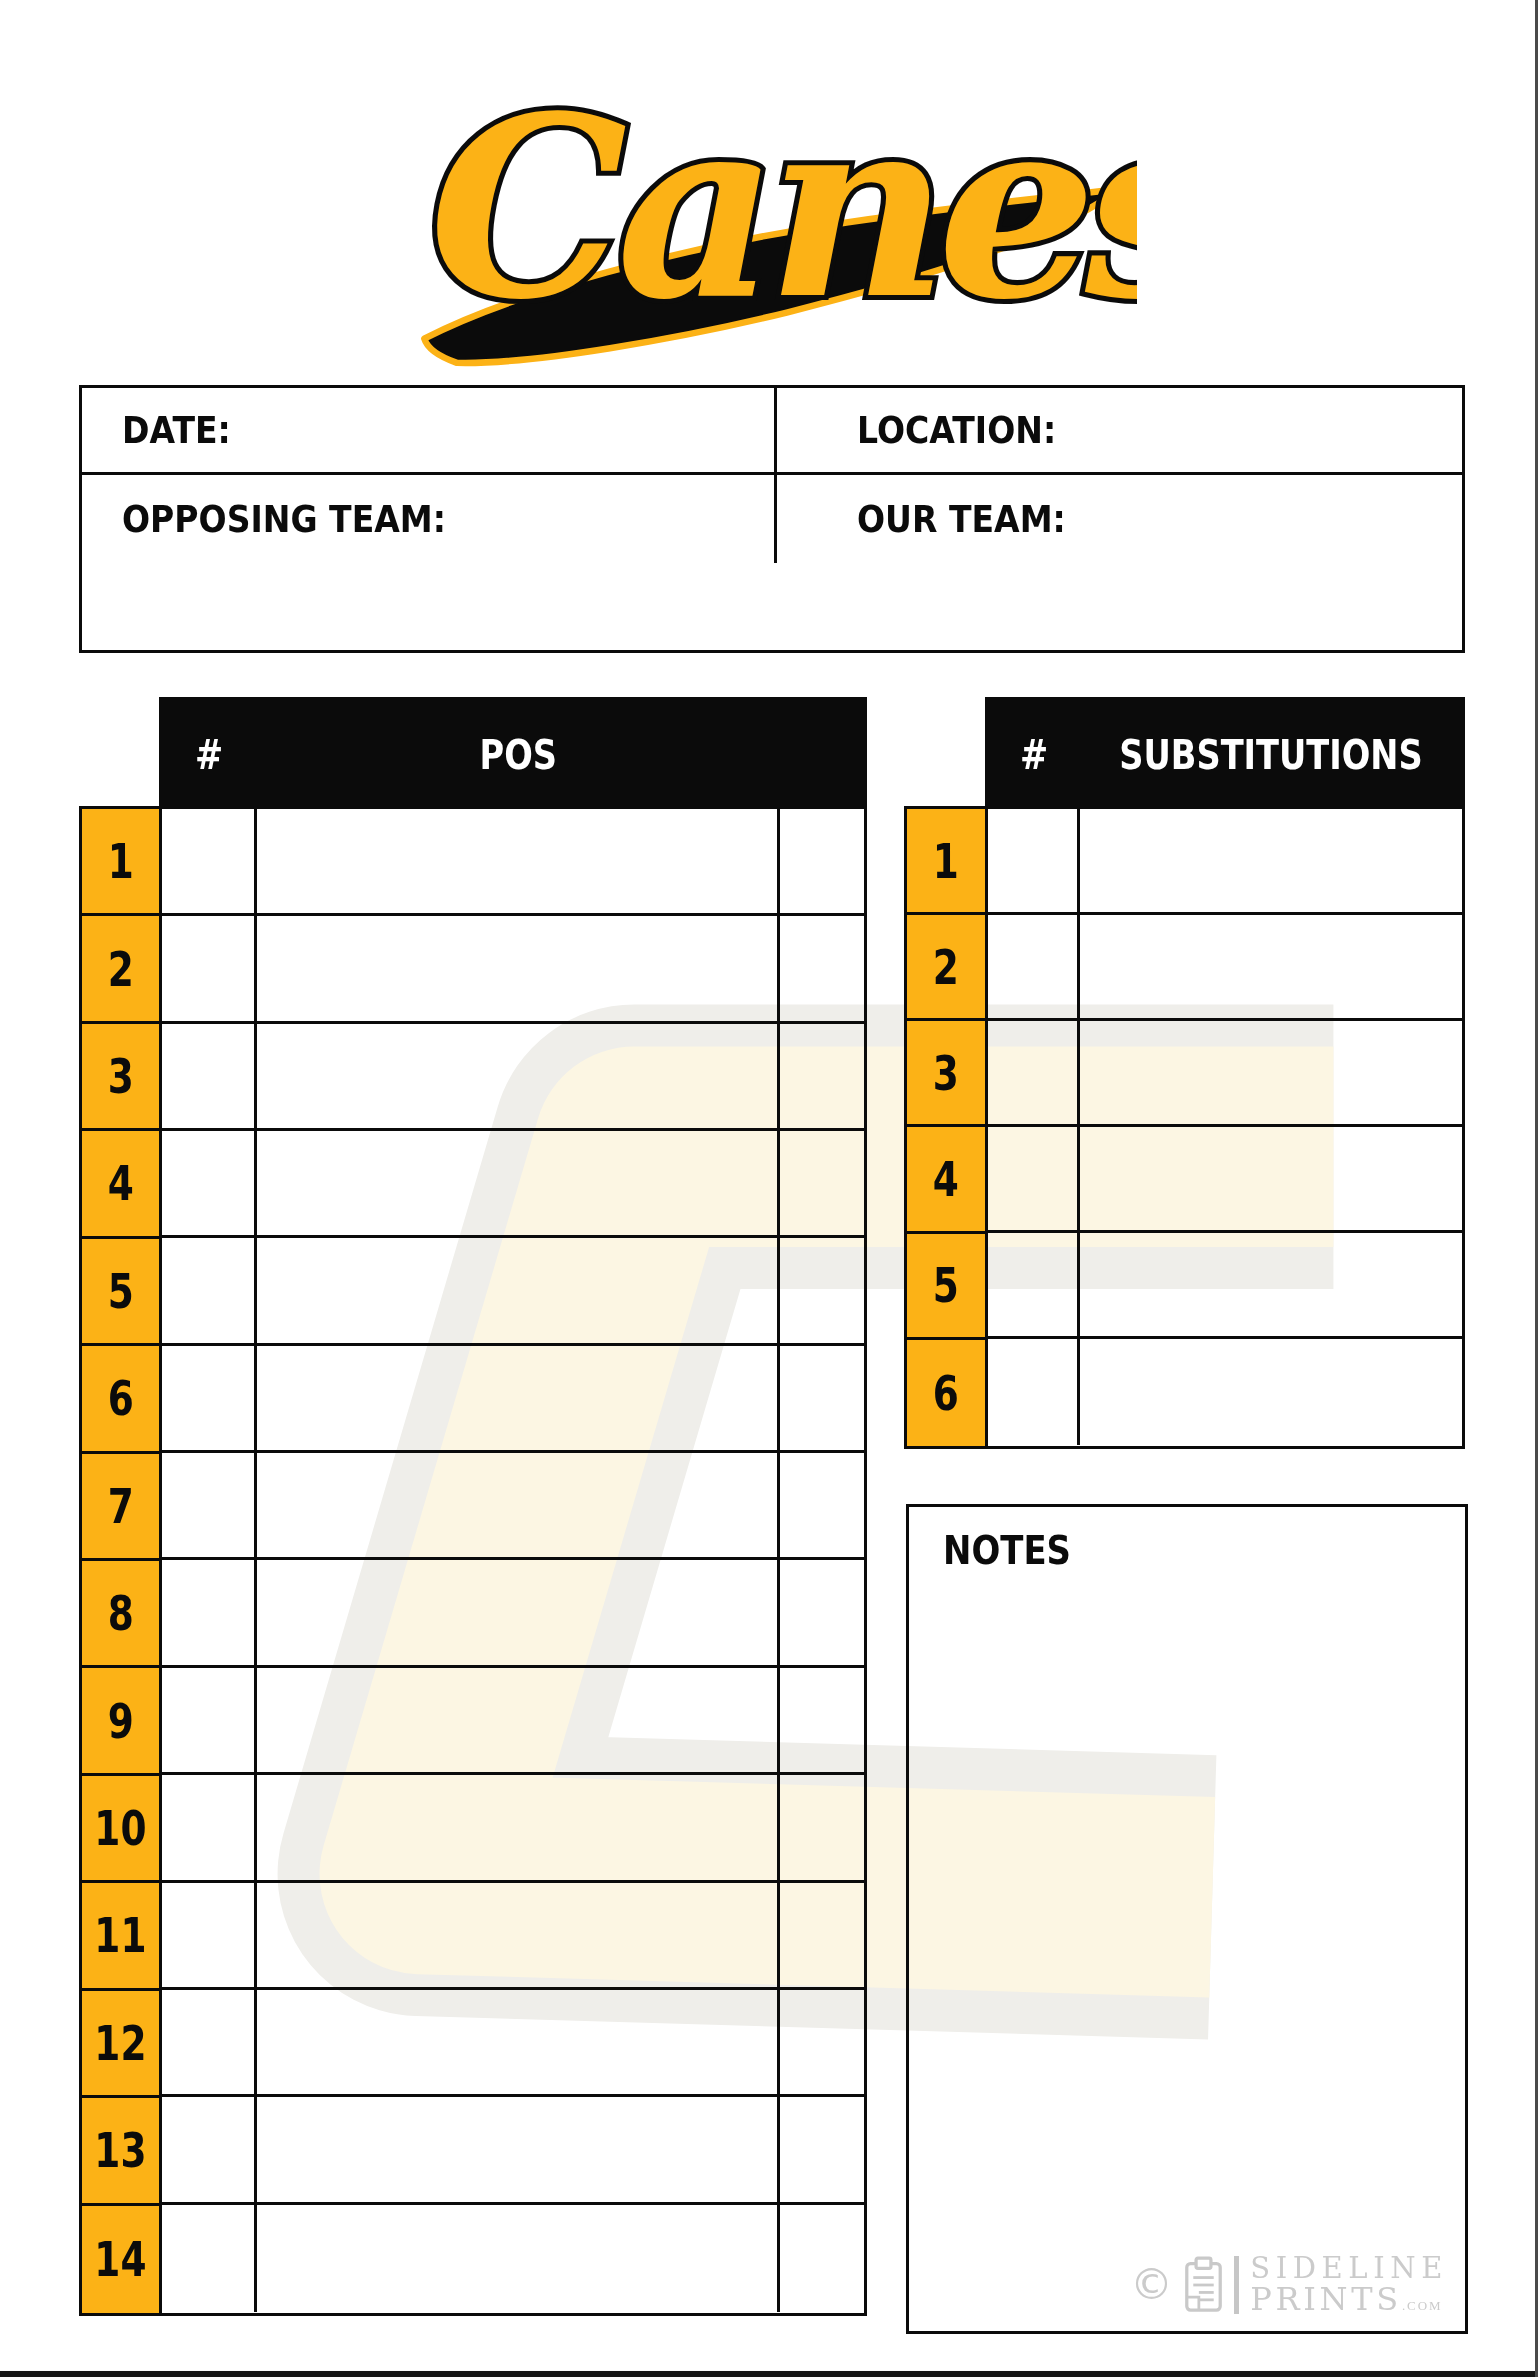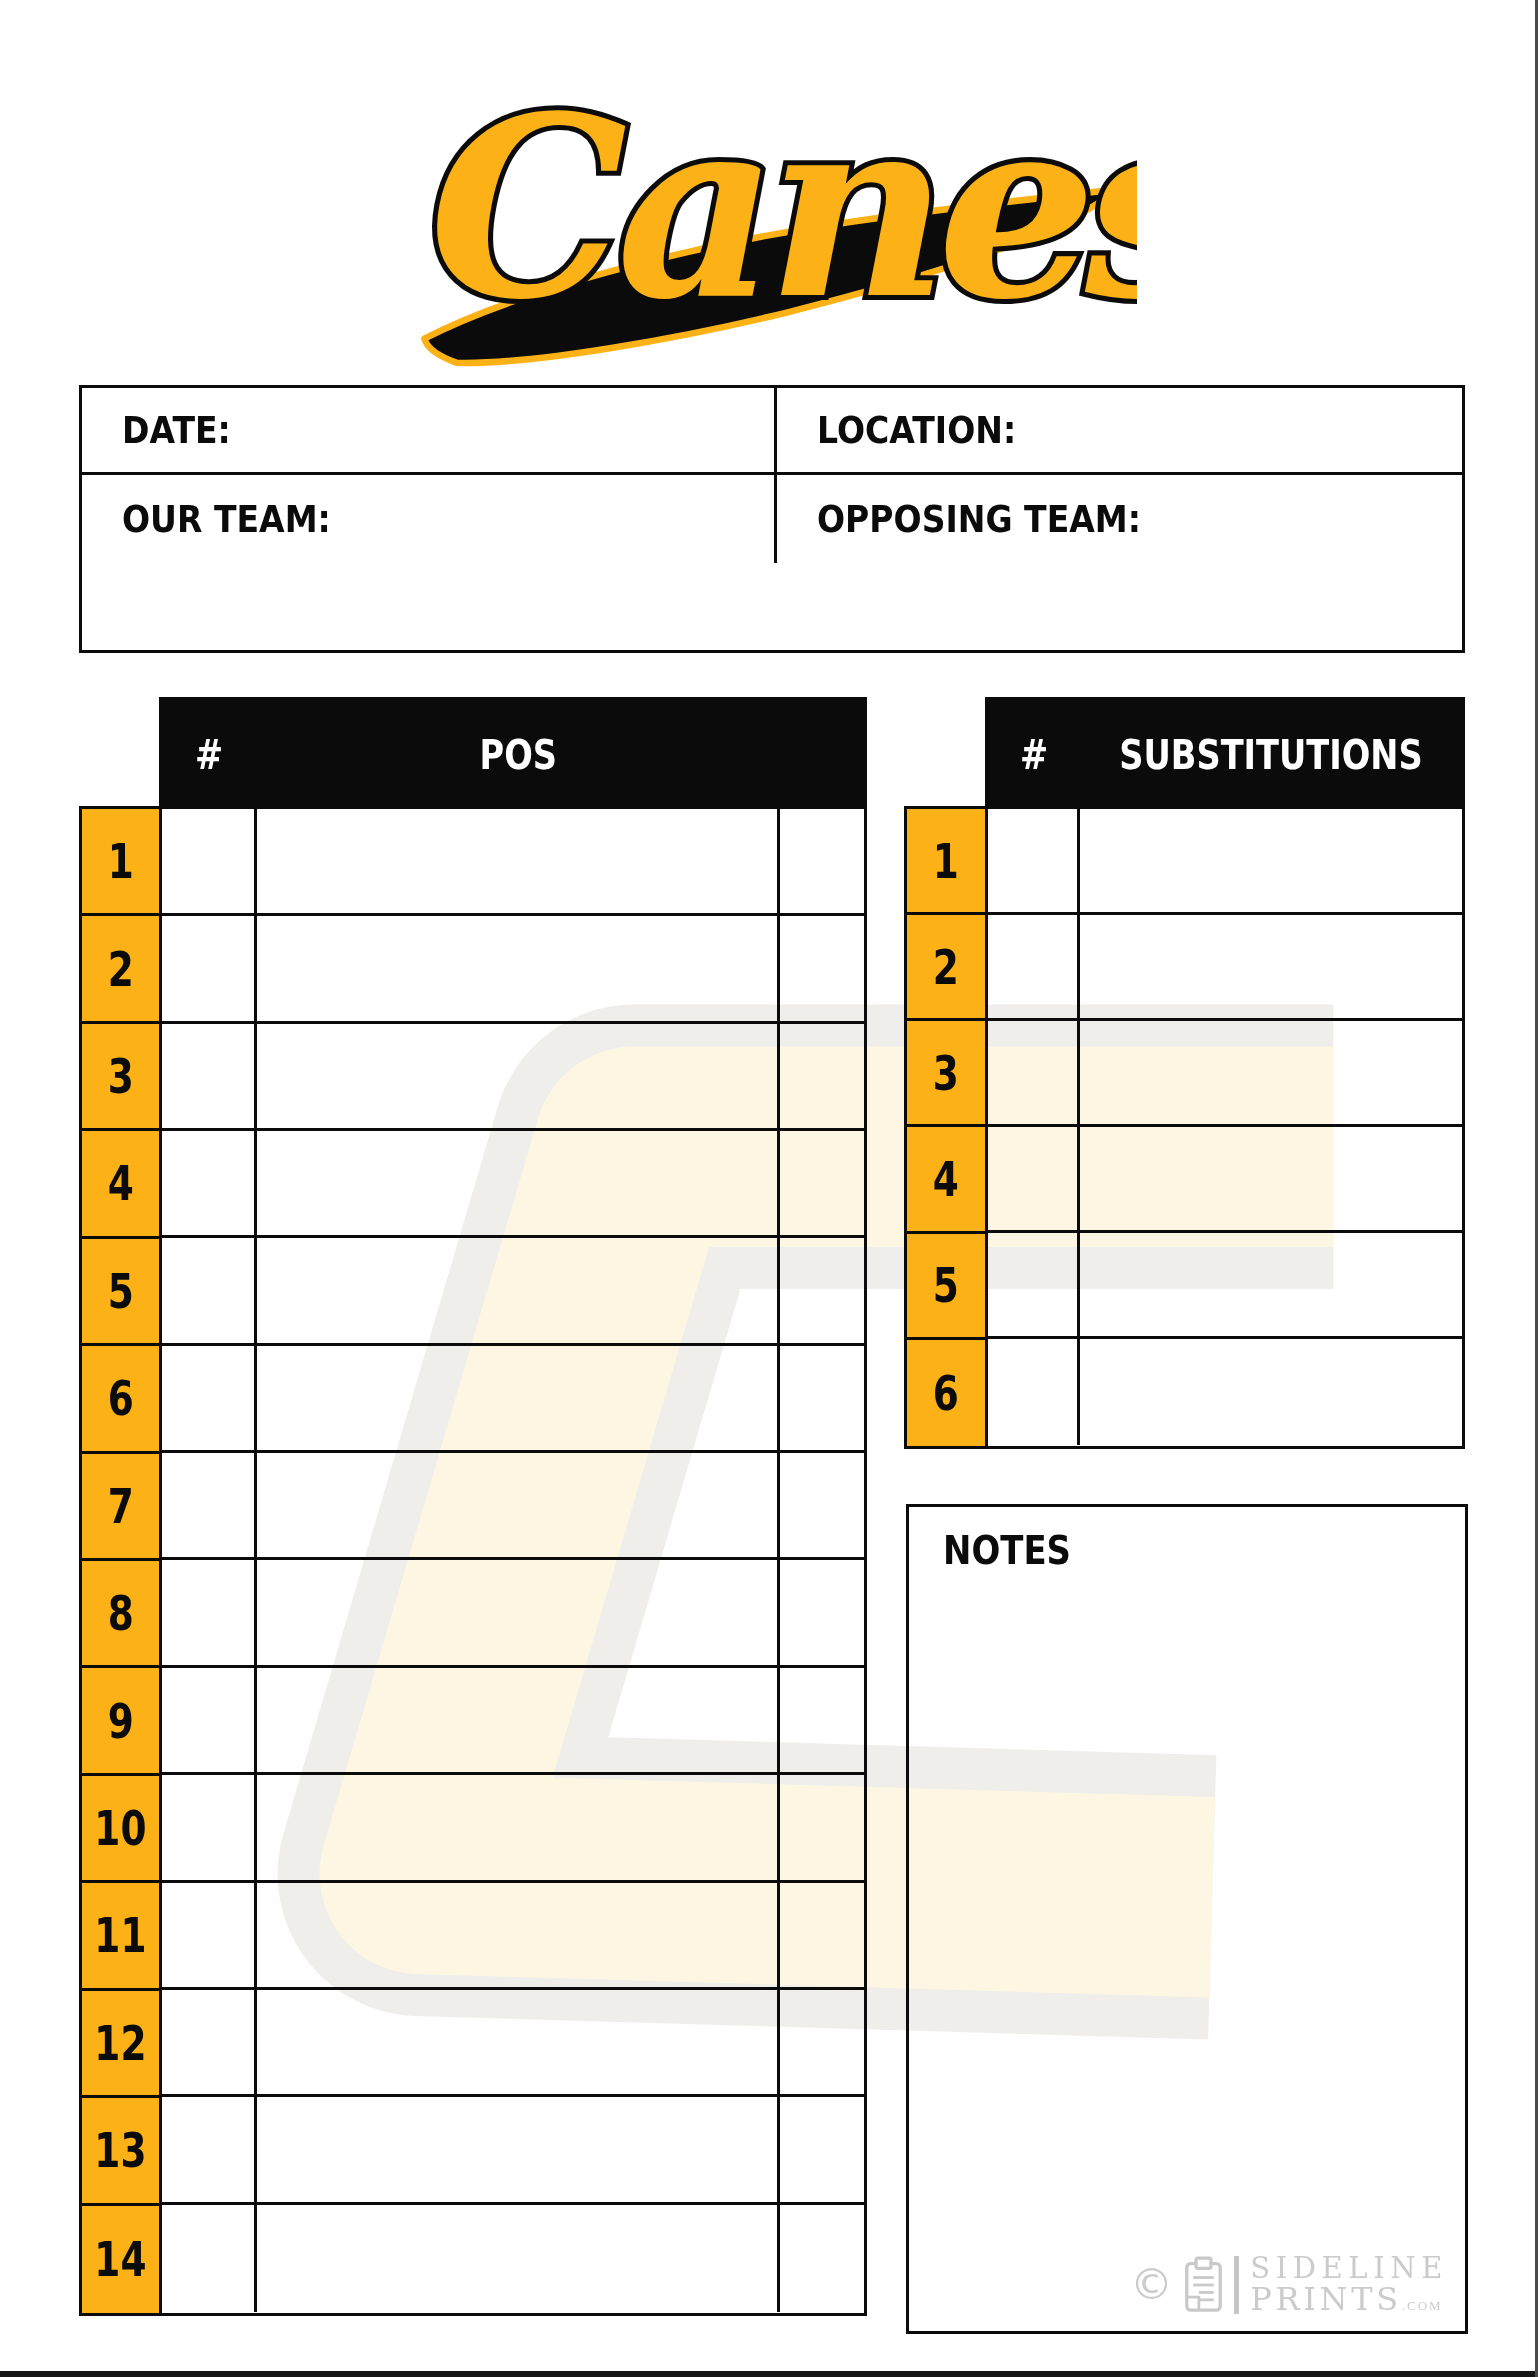--- a/index.html
+++ b/index.html
@@ -25,21 +25,21 @@
   .cxc { display:inline-block; transform: scaleX(0.82); transform-origin:center center; white-space:nowrap; }
 
   
   .info {
     position:absolute; left:79px; top:385px; width:1386px; height:268px;
     border:3.7px solid #0b0b0b; display:grid; grid-template-rows:repeat(3,1fr);
   }
   .info-row { display:grid; grid-template-columns:695px 1fr; border-bottom:3.7px solid #0b0b0b; }
   .info-row:last-child { border-bottom:none; }
   .info-cell { display:flex; align-items:center; padding-left:40px; border-right:3.7px solid #0b0b0b; }
-  .info-cell:last-child { border-right:none; }
+  .info-cell:last-child { border-right:none;margin-left:40px; }
   .info-label { font-weight:bold; font-size:38px; letter-spacing:0px; }
   .info-fill { flex:1; height:100%; }
 
   
   .st-nums {
     position:absolute; left:79px; top:806px; width:80px; height:1510px;
     border:3.7px solid #0b0b0b; border-right:none; background:#FCB216;
     display:grid; grid-template-rows:repeat(14,1fr);
   }
   .num-cell { border-bottom:3.7px solid #0b0b0b; display:flex; align-items:center; justify-content:center; }
@@ -125,25 +125,25 @@
         <span class="info-label cx">DATE:</span>
         <span class="info-fill"></span>
       </div>
       <div class="info-cell">
         <span class="info-label cx">LOCATION:</span>
         <span class="info-fill"></span>
       </div>
     </div>
     <div class="info-row">
       <div class="info-cell">
+        <span class="info-label cx">OPPOSING TEAM:</span>
+        <span class="info-fill"></span>
+      </div>
+      <div class="info-cell">
         <span class="info-label cx">OUR TEAM:</span>
-        <span class="info-fill"></span>
-      </div>
-      <div class="info-cell">
-        <span class="info-label cx">OPPOSING TEAM:</span>
         <span class="info-fill"></span>
       </div>
     </div>
   </div>
 
   <div class="st-nums">
     <div class="num-cell">
         <span class="num-text">1</span>
       </div>
     <div class="num-cell">

